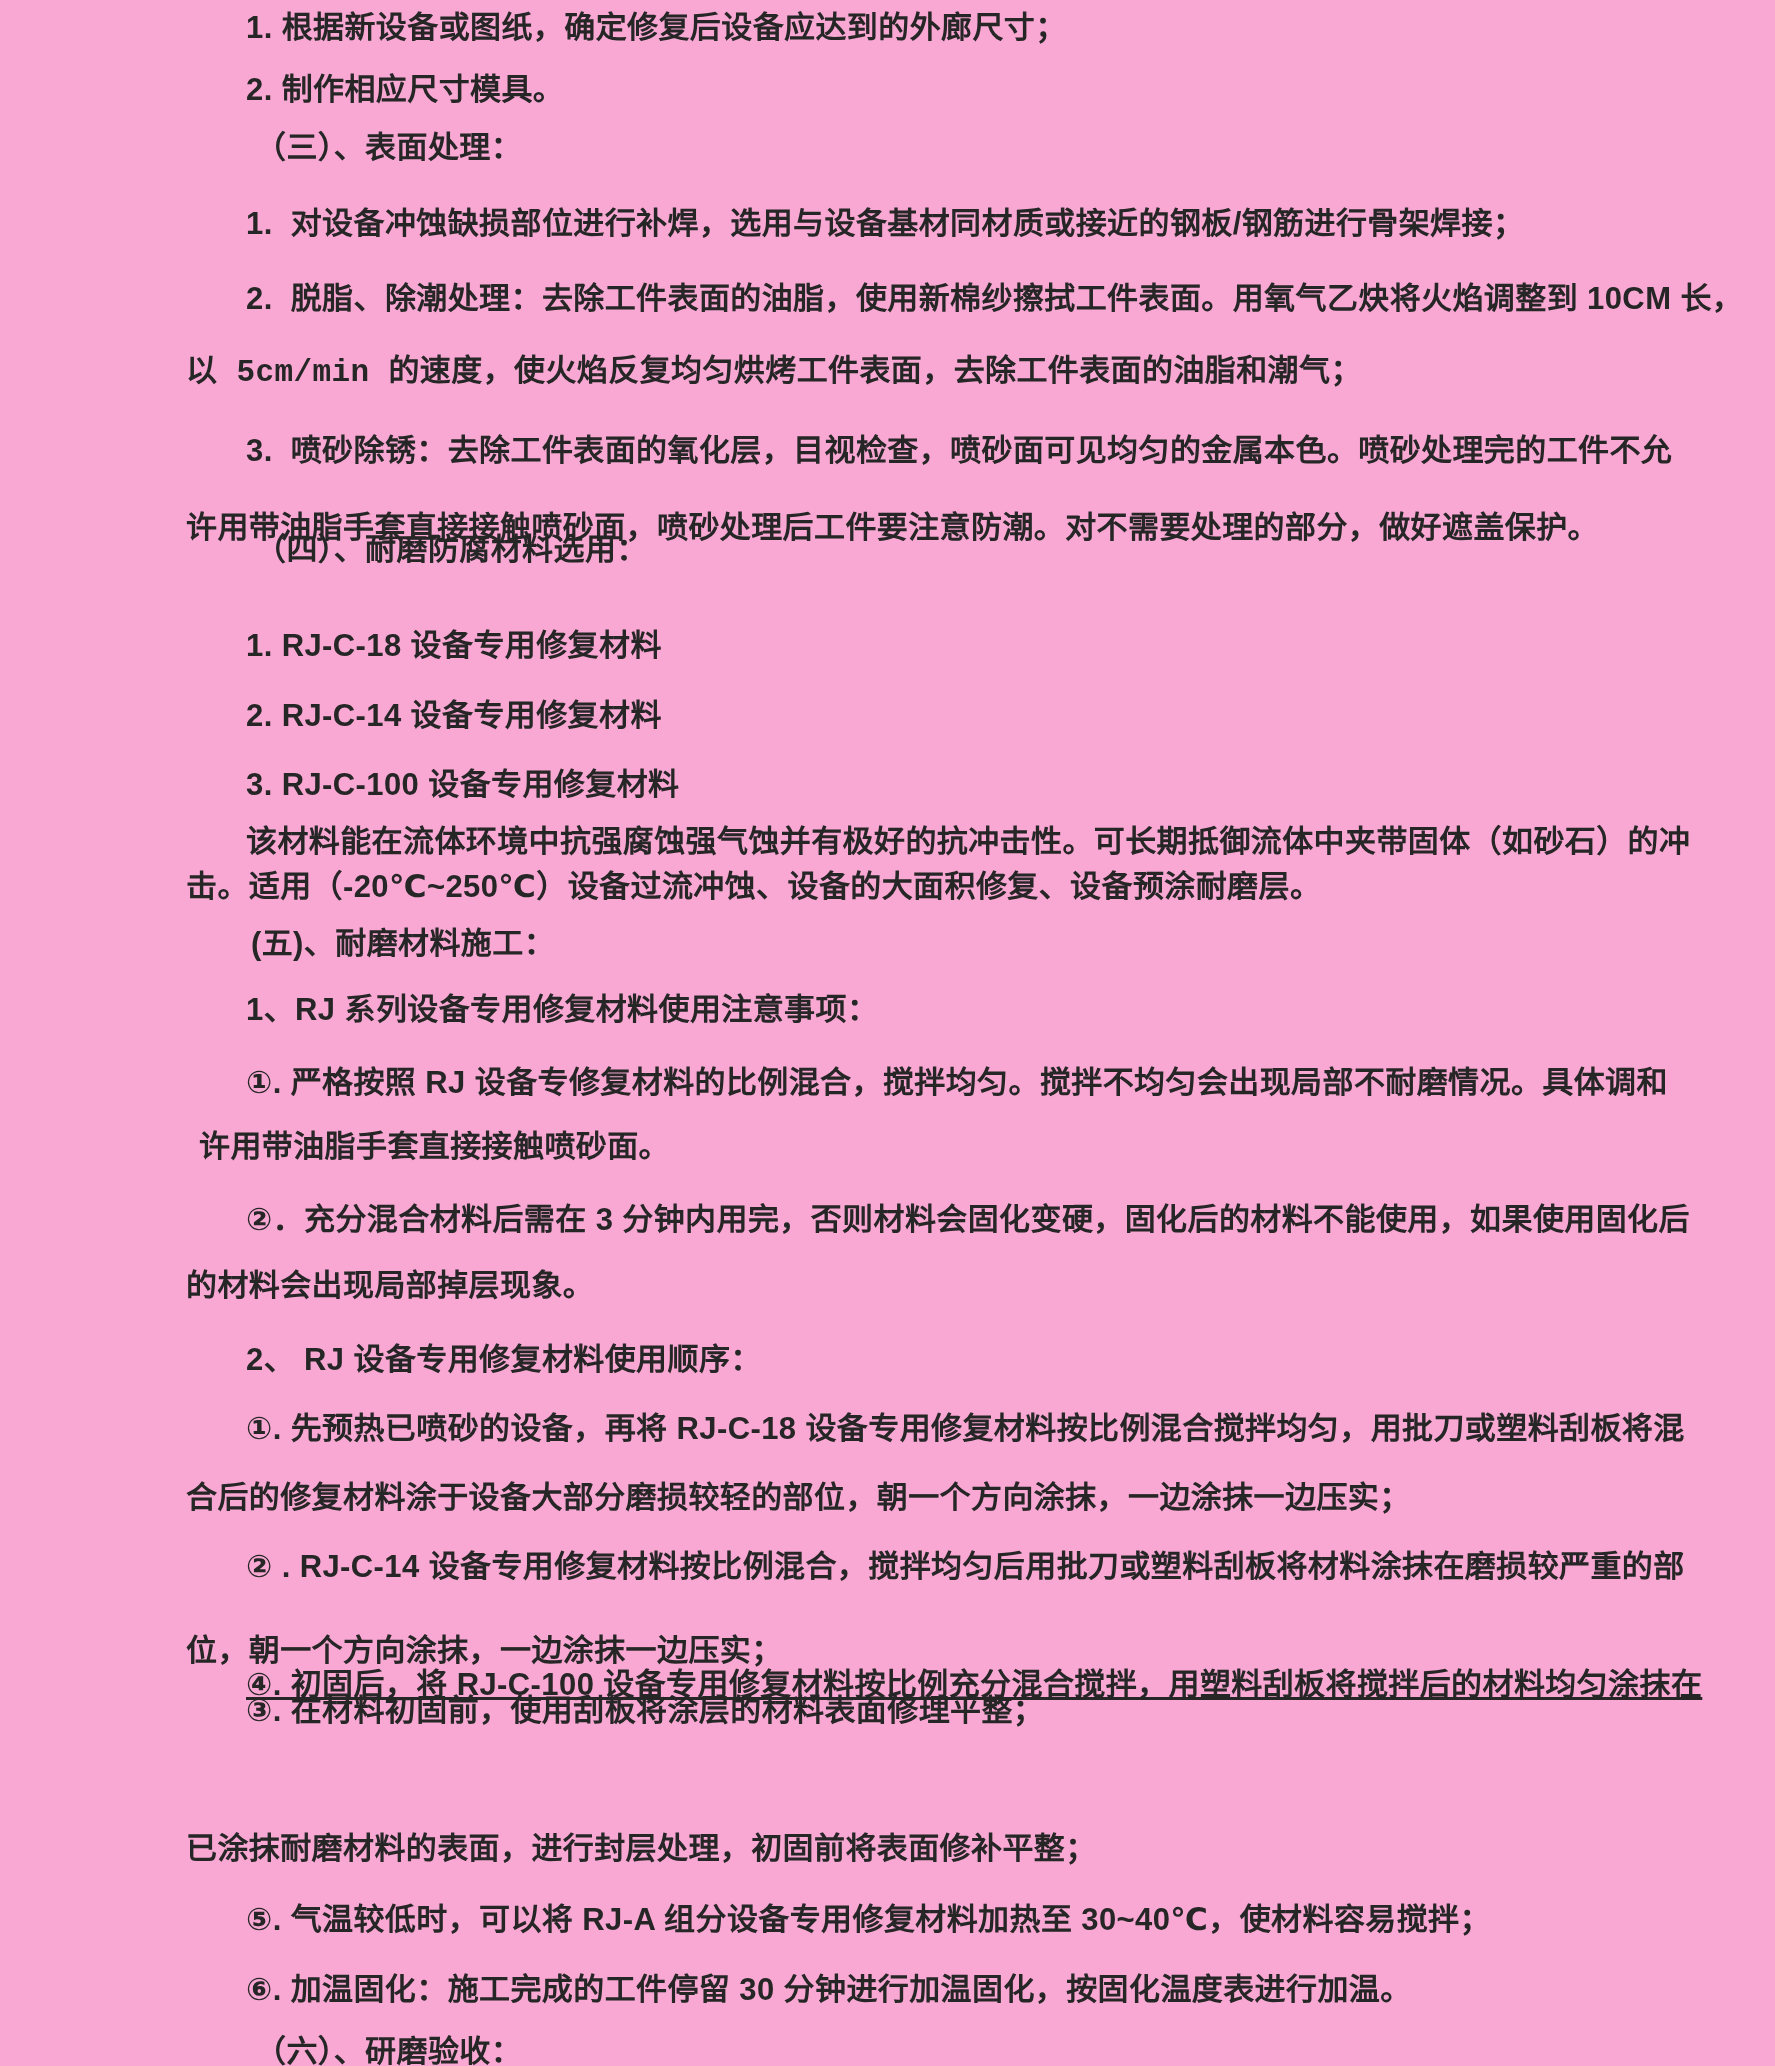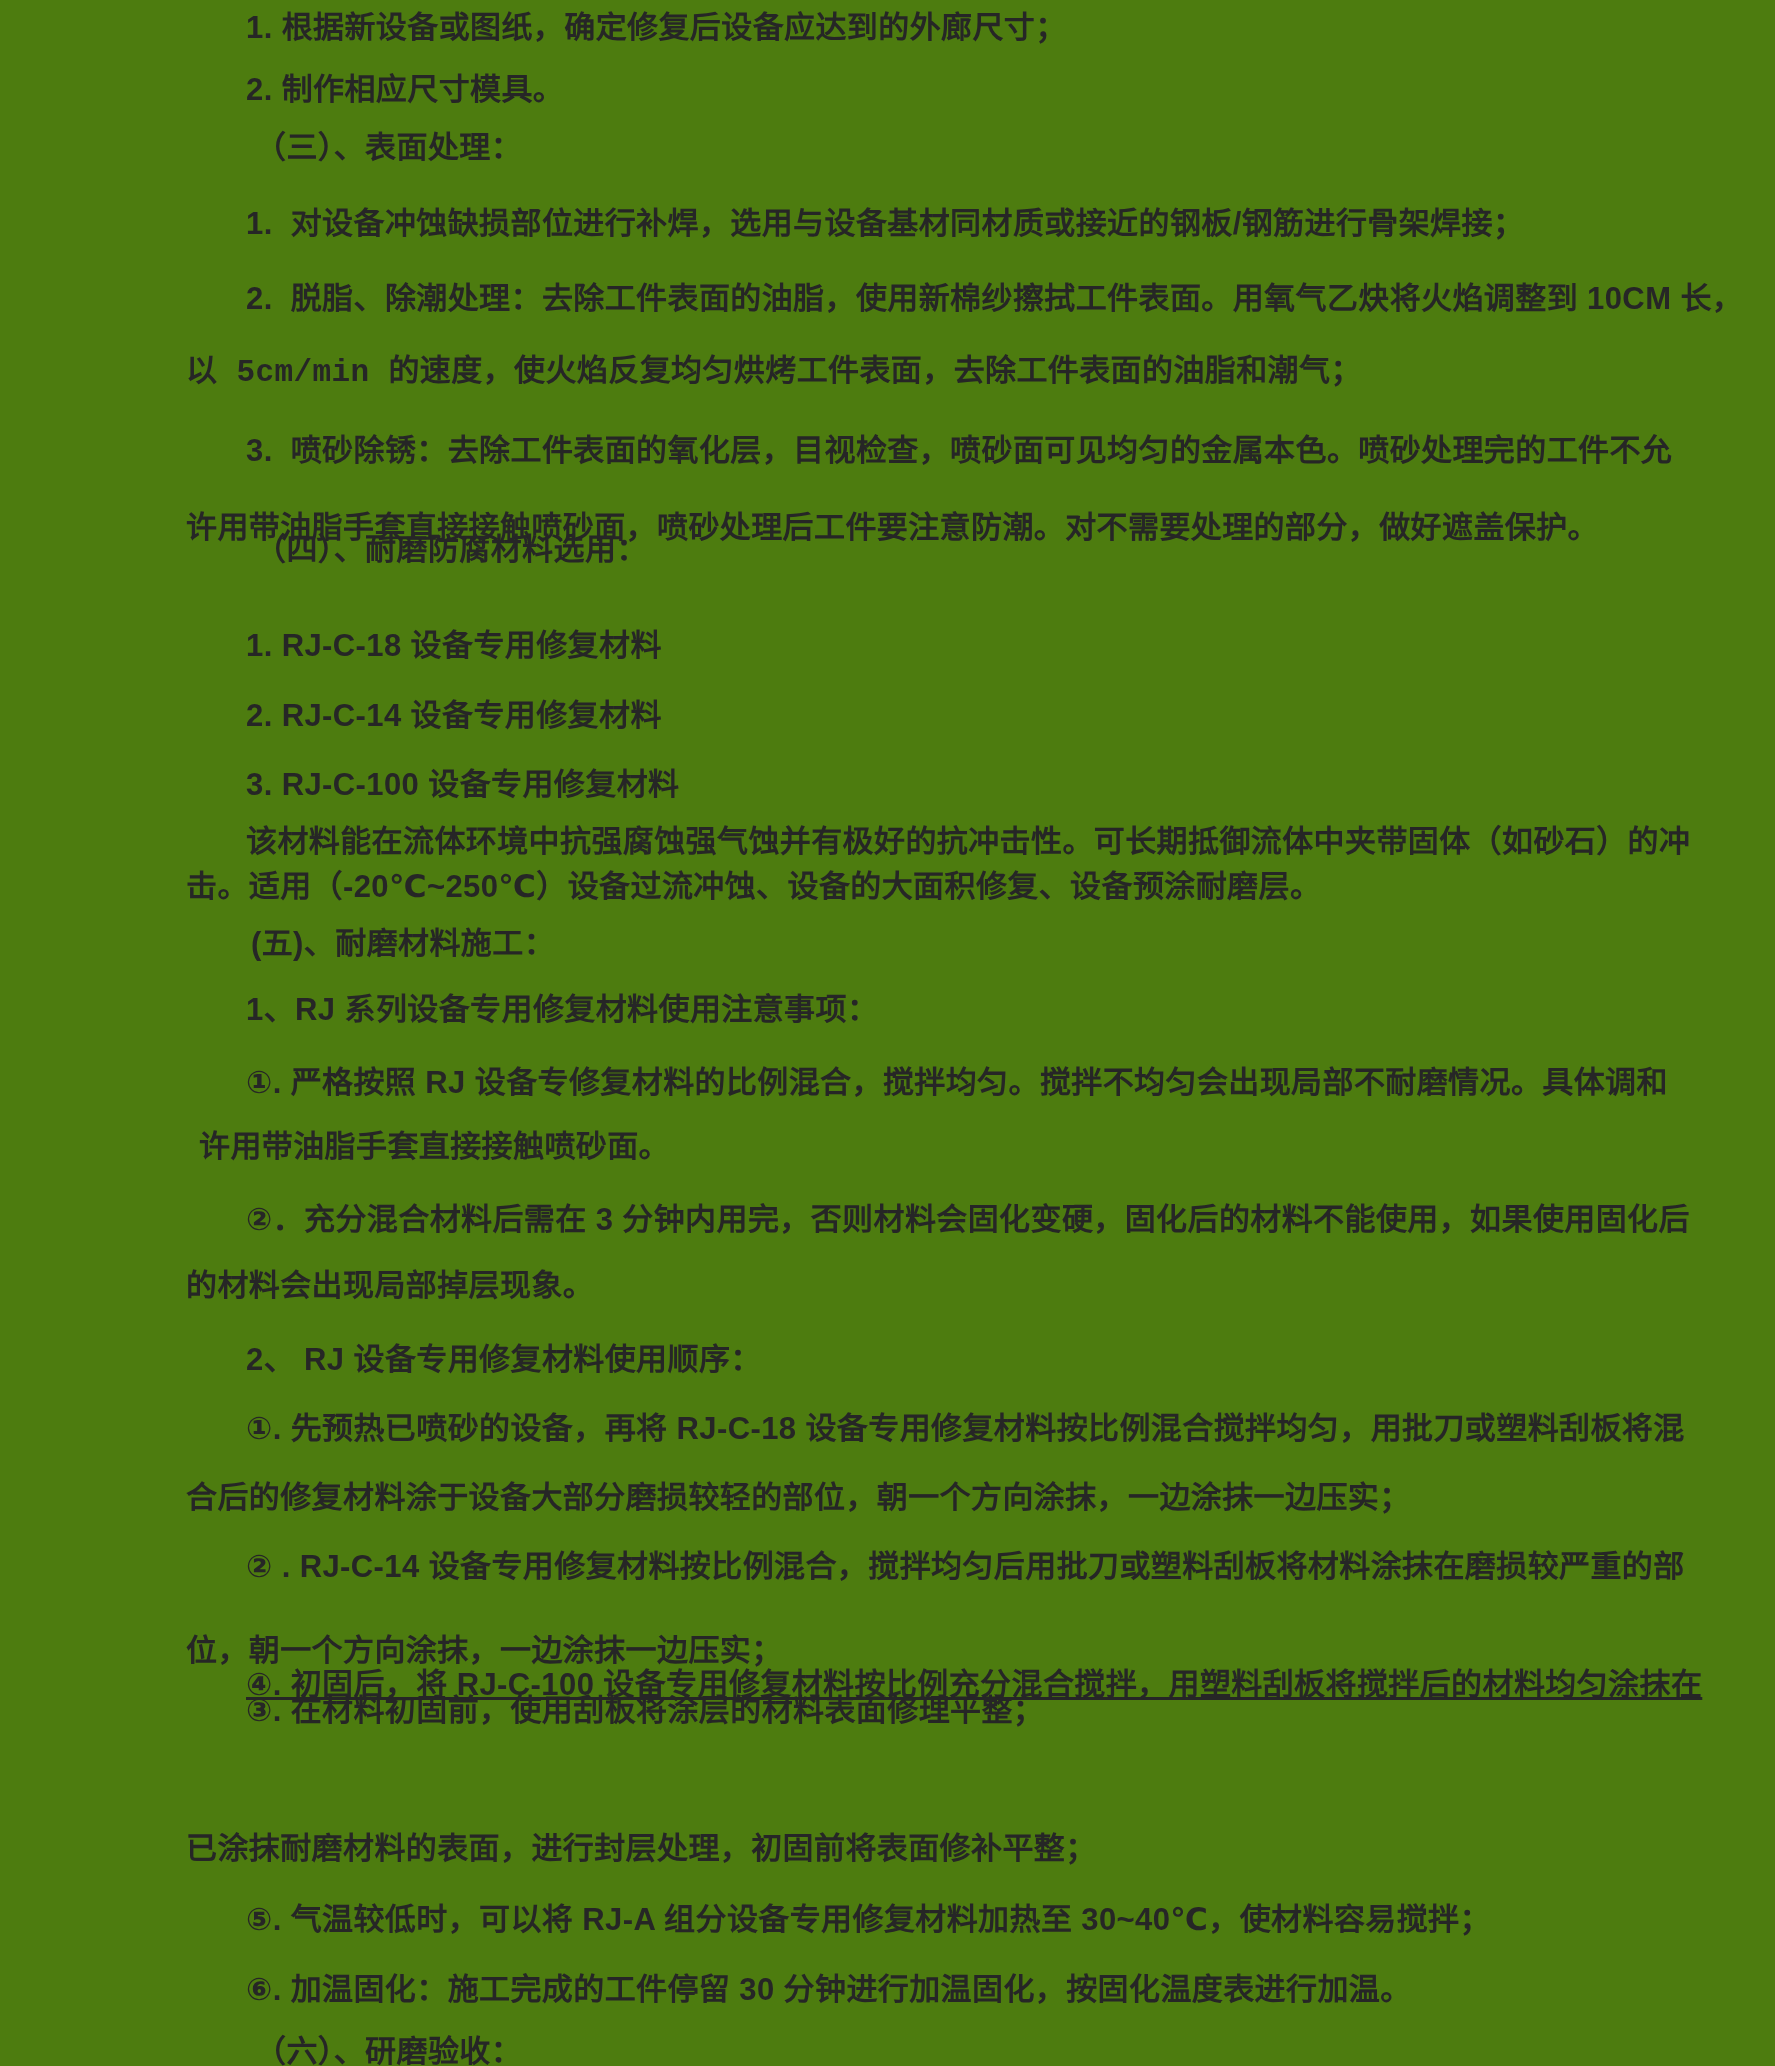--- a/index.html
+++ b/index.html
@@ -4,21 +4,21 @@
 <style>
   html, body {
     margin: 0;
     padding: 0;
     background: #ffffff;
   }
   .page {
     position: relative;
     width: 1776px;
     height: 2066px;
-    background: #4d7c0f;
+    background: #f9a8d4;
     overflow: hidden;
     font-family: "Liberation Sans", "DejaVu Sans", sans-serif;
   }
   .line {
     position: absolute;
     white-space: pre;
     font-size: 31px;
     line-height: 42px;
     font-weight: 600;
     color: #262626;

